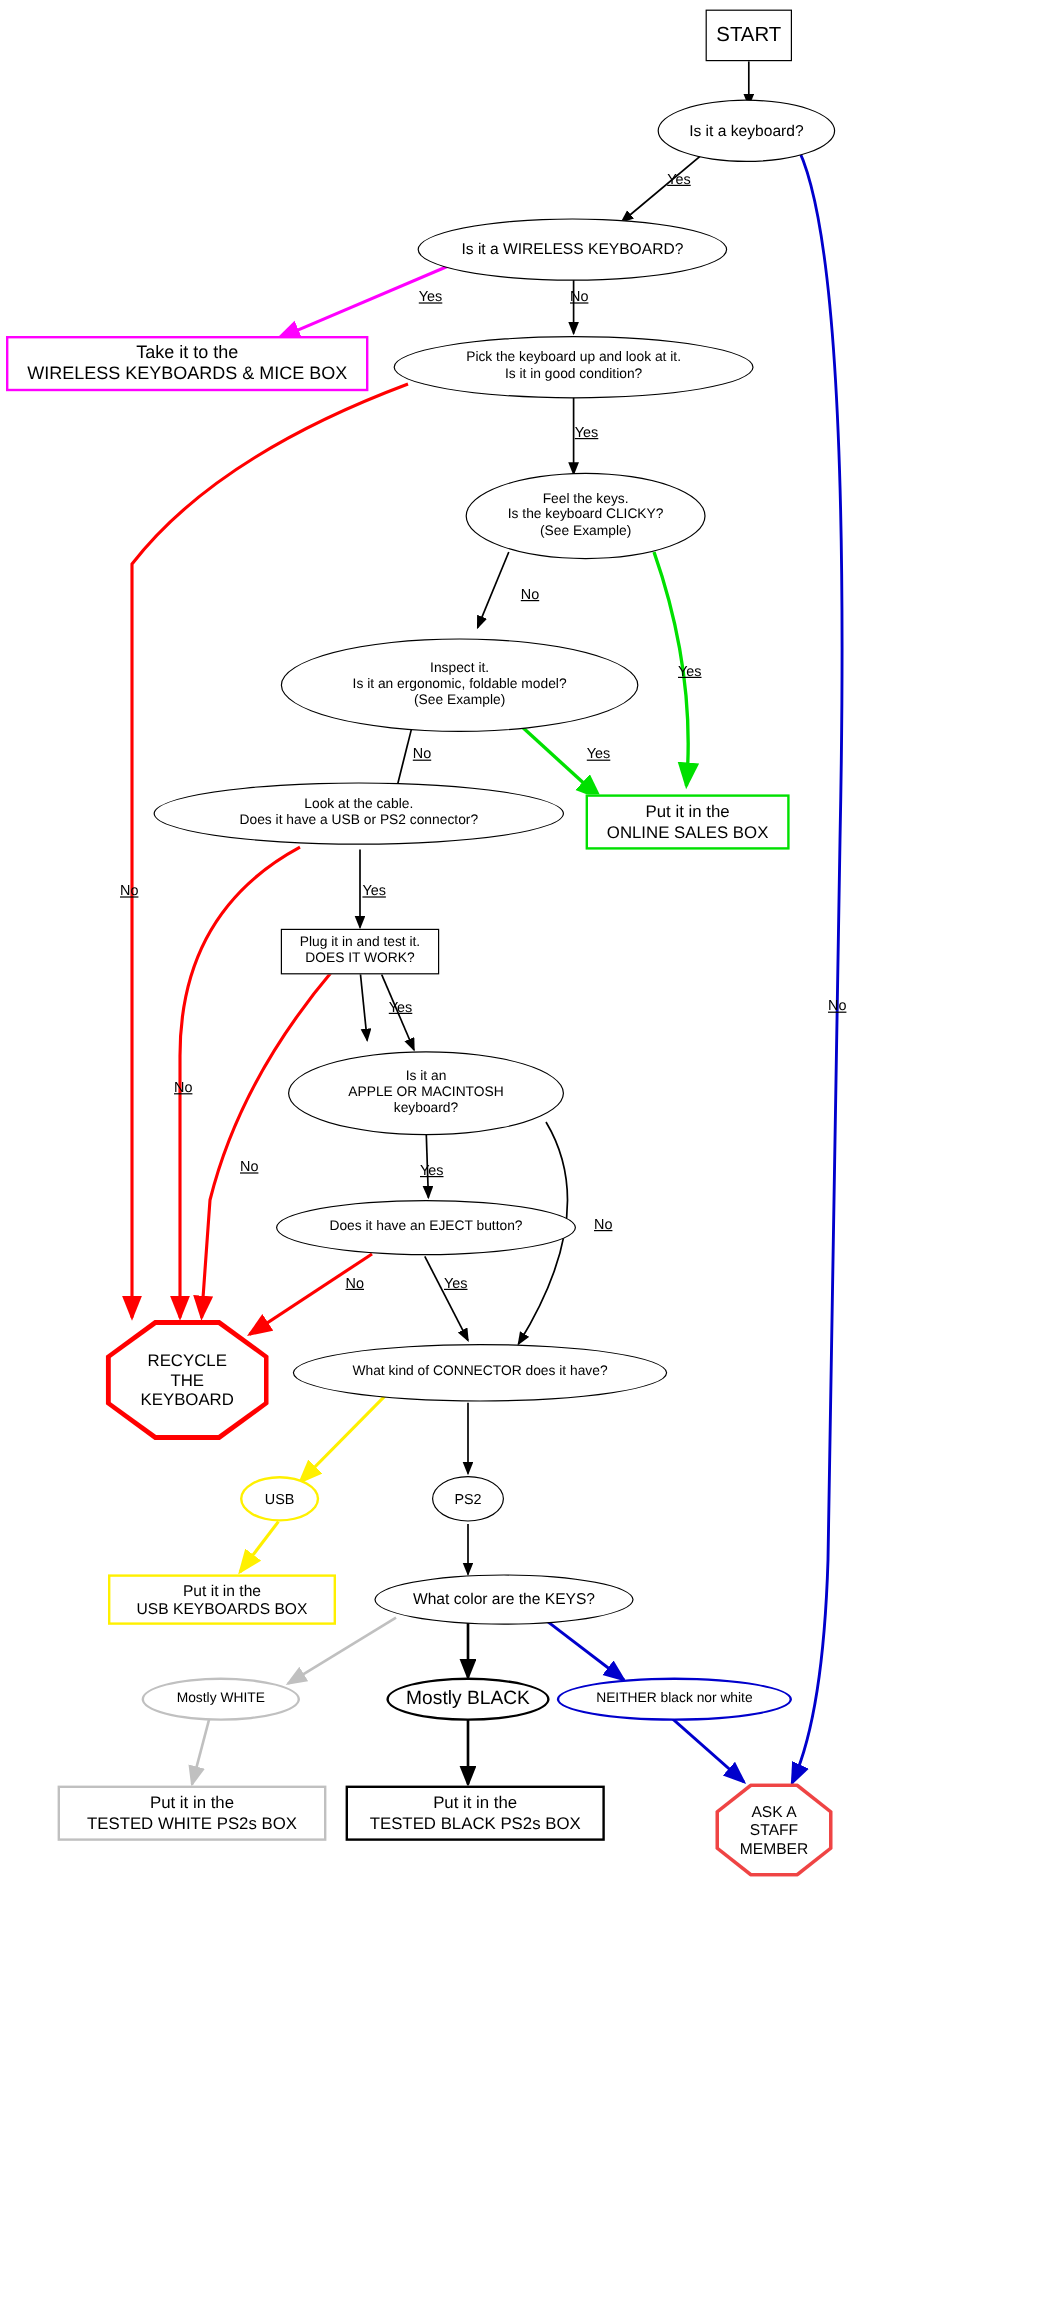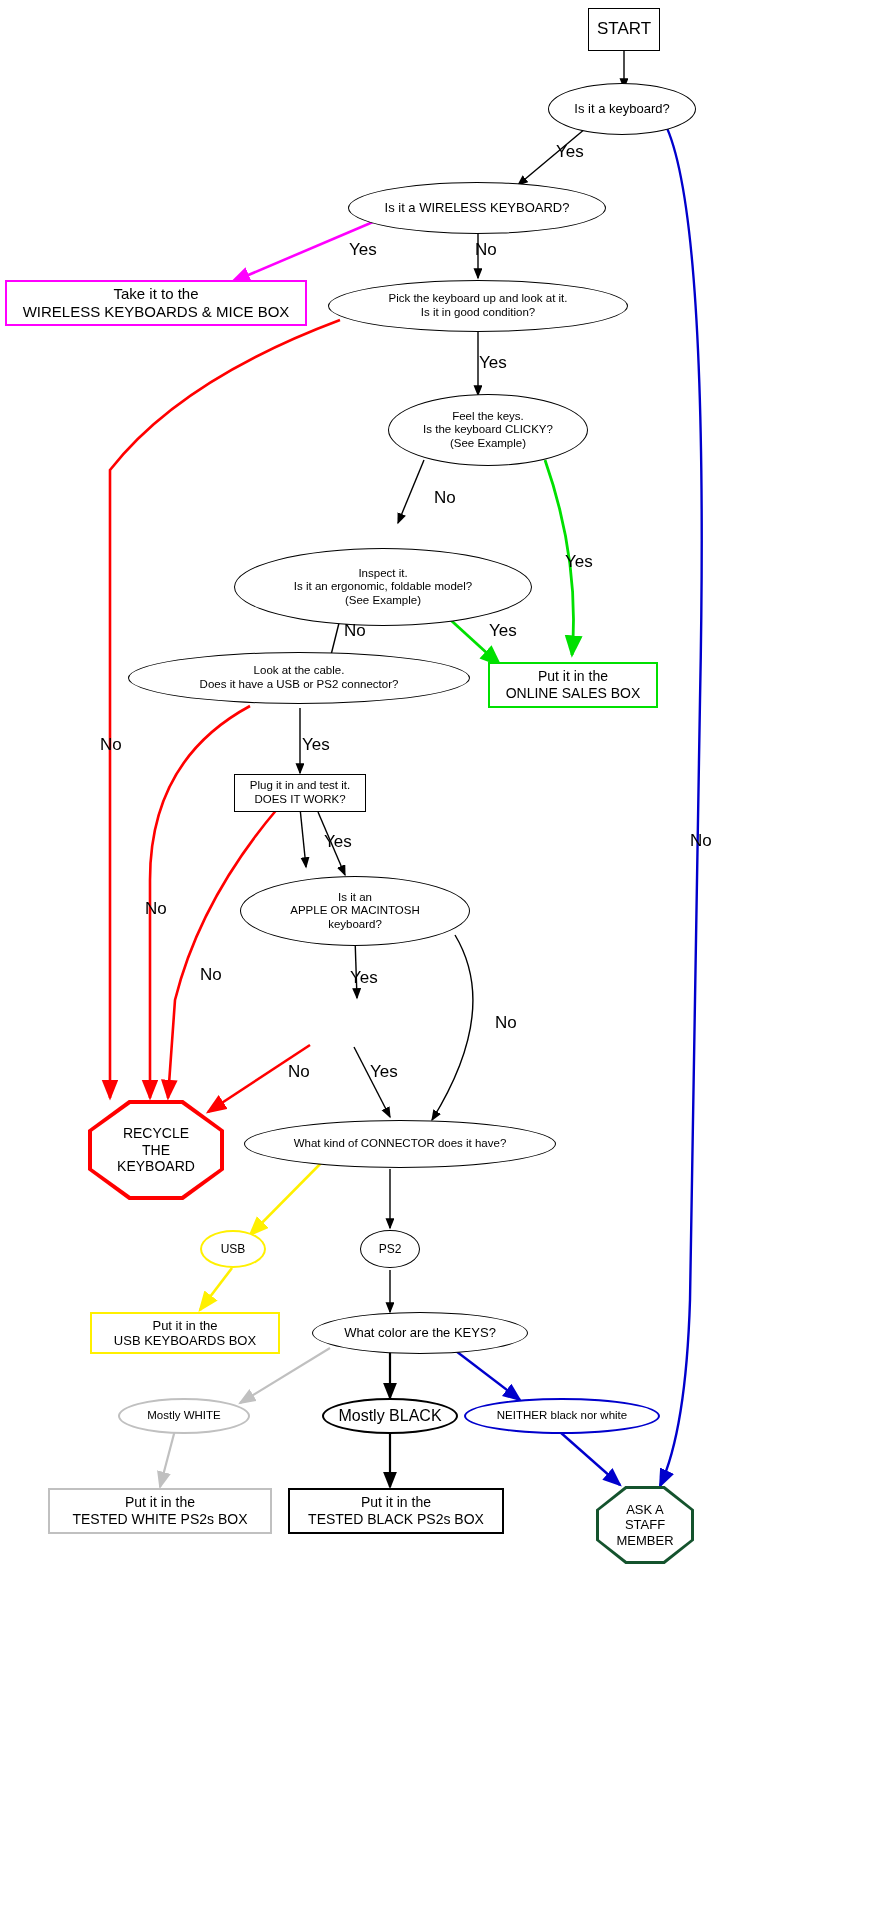--- a/index.html
+++ b/index.html
@@ -2,21 +2,21 @@
 <html><head>
 <meta charset="utf-8">
 <style>
   html,body{margin:0;padding:0;background:#ffffff;}
   body{width:872px;height:1917px;position:relative;font-family:"Liberation Sans",sans-serif;color:#000;}
   #chart{position:absolute;left:0;top:0;width:872px;height:1917px;}
   .node{position:absolute;box-sizing:border-box;display:flex;align-items:center;justify-content:center;text-align:center;line-height:1.18;background:#fff;}
   .ell{border:1.3px solid #000;border-radius:50%;}
   .rect{border:1.6px solid #000;}
   .oct{clip-path:polygon(30% 0%,70% 0%,100% 30%,100% 70%,70% 100%,30% 100%,0% 70%,0% 30%);}
-  .lbl{position:absolute;font-size:17px;background:transparent;white-space:nowrap;}
+  .lbl{position:absolute;font-size:12px;background:transparent;white-space:nowrap;text-decoration:underline;}
   svg{position:absolute;left:0;top:0;width:872px;height:1917px;overflow:visible;pointer-events:none;}
 </style>
 </head>
 <body>
 
 <div id="chart">
 
   <svg viewBox="0 0 872 1917" xmlns="http://www.w3.org/2000/svg">
     <defs>
       <marker id="ah-b" markerWidth="9" markerHeight="9" refX="7" refY="3.2" orient="auto">
@@ -118,21 +118,21 @@
     <span>Take it to the</span>
     <span>WIRELESS KEYBOARDS &amp; MICE BOX</span>
   </div>
 
   <div class="node ell" style="left:388px;top:394px;width:200px;height:72px;flex-direction:column;font-size:11.5px;">
     <span>Feel the keys.</span>
     <span>Is the keyboard CLICKY?</span>
     <span>(See Example)</span>
   </div>
 
-  <div class="node ell" style="left:234px;top:548px;width:298px;height:78px;flex-direction:column;font-size:11.5px;">
+  <div class="node ell" style="left:234px;top:532px;width:298px;height:78px;flex-direction:column;font-size:11.5px;">
     <span>Inspect it.</span>
     <span>Is it an ergonomic, foldable model?</span>
     <span>(See Example)</span>
   </div>
 
   <div class="node rect" style="left:488px;top:662px;width:170px;height:46px;border-color:#00E000;border-width:2.8px;flex-direction:column;font-size:14px;">
     <span>Put it in the</span>
     <span>ONLINE SALES BOX</span>
   </div>
 
@@ -145,20 +145,23 @@
     <span>Plug it in and test it.</span>
     <span>DOES IT WORK?</span>
   </div>
 
   <div class="node ell" style="left:240px;top:876px;width:230px;height:70px;flex-direction:column;font-size:11.5px;">
     <span>Is it an</span>
     <span>APPLE OR MACINTOSH</span>
     <span>keyboard?</span>
   </div>
 
+  <div class="node ell" style="left:230px;top:1000px;width:250px;height:46px;font-size:11.5px;">
+    <span>Does it have an EJECT button?</span>
+  </div>
 
   <div class="node oct" style="left:88px;top:1100px;width:136px;height:100px;background:#FF0000;flex-direction:column;font-size:14px;">
     <div class="node oct" style="left:4px;top:4px;width:128px;height:92px;background:#fff;flex-direction:column;font-size:14px;position:absolute;">
       <span>RECYCLE</span>
       <span>THE</span>
       <span>KEYBOARD</span>
     </div>
   </div>
 
   <div class="node ell" style="left:244px;top:1120px;width:312px;height:48px;font-size:11.5px;">
@@ -197,21 +200,21 @@
   <div class="node rect" style="left:48px;top:1488px;width:224px;height:46px;border-color:#C0C0C0;border-width:2.4px;flex-direction:column;font-size:14px;">
     <span>Put it in the</span>
     <span>TESTED WHITE PS2s BOX</span>
   </div>
 
   <div class="node rect" style="left:288px;top:1488px;width:216px;height:46px;border-color:#000;border-width:2.8px;flex-direction:column;font-size:14px;">
     <span>Put it in the</span>
     <span>TESTED BLACK PS2s BOX</span>
   </div>
 
-  <div class="node oct" style="left:596px;top:1486px;width:98px;height:78px;background:#14532d;">
+  <div class="node oct" style="left:596px;top:1486px;width:98px;height:78px;background:#ef4444;">
     <div class="node oct" style="left:3px;top:3px;width:92px;height:72px;background:#fff;flex-direction:column;font-size:13px;position:absolute;">
       <span>ASK A</span>
       <span>STAFF</span>
       <span>MEMBER</span>
     </div>
   </div>
 
   <div class="lbl" style="left:556px;top:142px;">Yes</div>
   <div class="lbl" style="left:690px;top:831px;">No</div>
   <div class="lbl" style="left:349px;top:240px;">Yes</div>

